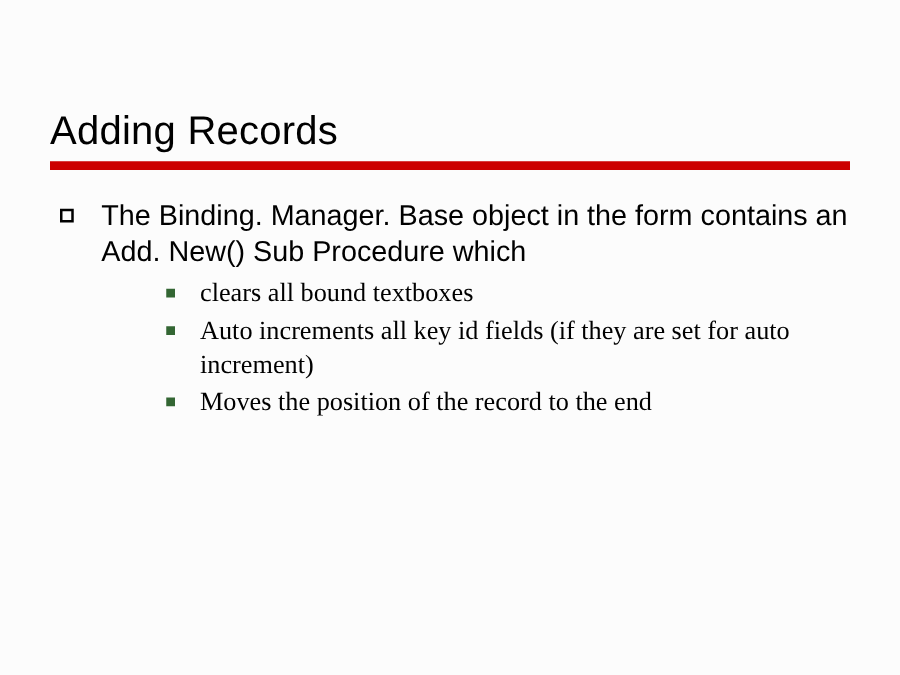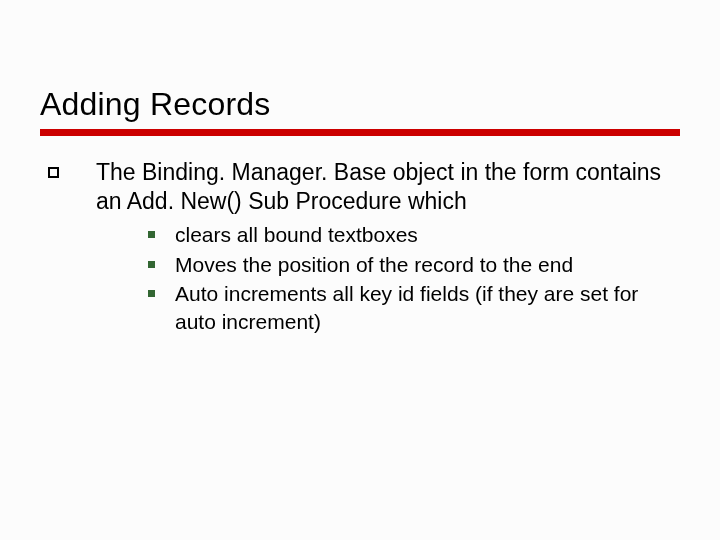--- a/index.html
+++ b/index.html
@@ -29,38 +29,38 @@
     margin-bottom: 22px;
   }
   .level1 {
     list-style: none;
     padding-left: 8px;
   }
   .level1 > li {
     display: flex;
     align-items: flex-start;
     margin-bottom: 18px;
-    gap: 15px;
   }
   .bullet-square {
     width: 11px;
     height: 11px;
     border: 2px solid #000;
     flex: 0 0 auto;
     margin-top: 9px;
     margin-right: 22px;
   }
   .l1-text {
     font-size: 23px;
     line-height: 1.28;
   }
   .level2 {
     list-style: none;
     padding-left: 52px;
     margin-top: 4px;
+    font-family: Liberation Serif, serif;
   }
   .level2 > li {
     display: flex;
     align-items: flex-start;
     margin-bottom: 2px;
   }
   .bullet-small {
     width: 7px;
     height: 7px;
     background: #336633;
@@ -85,23 +85,23 @@
       <span class="bullet-square"></span>
       <div>
         <div class="l1-text">The Binding. Manager. Base object in the form contains an Add. New() Sub Procedure which</div>
         <ul class="level2">
           <li>
             <span class="bullet-small"></span>
             <span class="l2-text">clears all bound textboxes</span>
           </li>
           <li>
             <span class="bullet-small"></span>
-            <span class="l2-text">Moves the position of the record to the end</span>
+            <span class="l2-text">Auto increments all key id fields (if they are set for auto increment)</span>
           </li>
           <li>
             <span class="bullet-small"></span>
-            <span class="l2-text">Auto increments all key id fields (if they are set for auto increment)</span>
+            <span class="l2-text">Moves the position of the record to the end</span>
           </li>
         </ul>
       </div>
     </li>
   </ul>
 </div>
 
 </body></html>

